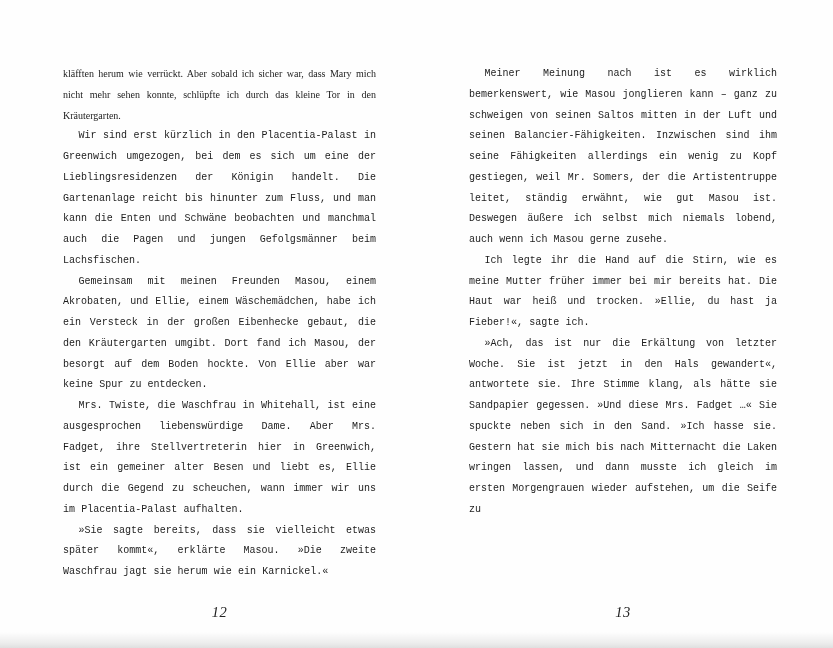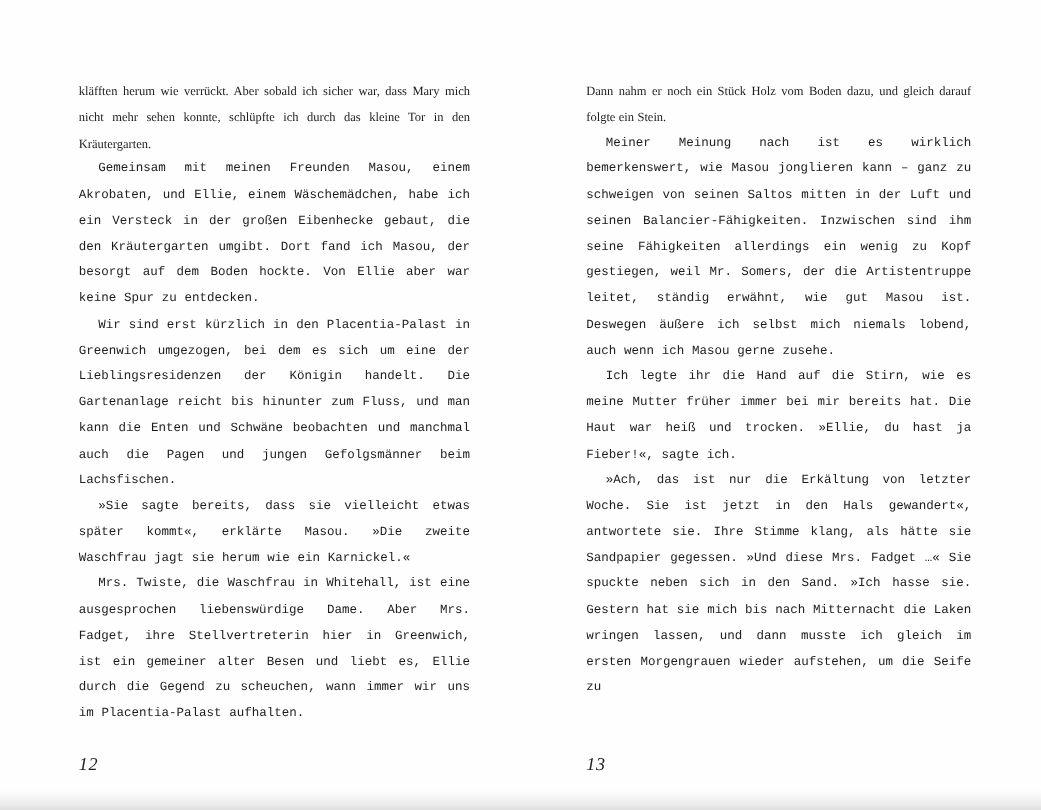--- a/index.html
+++ b/index.html
@@ -40,20 +40,21 @@
   }
   .text-block p.indent {
     text-indent: 1.55em;
     font-family: Liberation Mono, monospace;
   }
   .pagenum {
     position: absolute;
     top: 540px;
     left: 0;
     width: 100%;
+    text-align: center;
     font-style: italic;
     font-size: 14.5px;
     letter-spacing: 0.5px;
     color: #222;
   }
   .bottom-shadow {
     position: absolute;
     left: 0;
     right: 0;
     bottom: 0;
@@ -63,32 +64,31 @@
   }
 </style>
 </head>
 <body>
 
 <div class="spread">
 
   <div class="page page-left">
     <div class="text-block">
       <p class="noindent" lang="de">kläfften herum wie verrückt. Aber sobald ich sicher war, dass Mary mich nicht mehr sehen konnte, schlüpfte ich durch das kleine Tor in den Kräutergarten.</p>
+      <p class="indent" lang="de">Wir sind erst kürzlich in den Placentia-Palast in Greenwich umgezogen, bei dem es sich um eine der Lieblingsresidenzen der Königin handelt. Die Gartenanlage reicht bis hinunter zum Fluss, und man kann die Enten und Schwäne beobachten und manchmal auch die Pagen und jungen Gefolgsmänner beim Lachsfischen.</p>
       <p class="indent" lang="de">Gemeinsam mit meinen Freunden Masou, einem Akrobaten, und Ellie, einem Wäschemädchen, habe ich ein Versteck in der großen Eibenhecke gebaut, die den Kräutergarten umgibt. Dort fand ich Masou, der besorgt auf dem Boden hockte. Von Ellie aber war keine Spur zu entdecken.</p>
-      <p class="indent" lang="de">Wir sind erst kürzlich in den Placentia-Palast in Greenwich umgezogen, bei dem es sich um eine der Lieblingsresidenzen der Königin handelt. Die Gartenanlage reicht bis hinunter zum Fluss, und man kann die Enten und Schwäne beobachten und manchmal auch die Pagen und jungen Gefolgsmänner beim Lachsfischen.</p>
+      <p class="indent" lang="de">Mrs. Twiste, die Waschfrau in Whitehall, ist eine ausgesprochen liebenswürdige Dame. Aber Mrs. Fadget, ihre Stellvertreterin hier in Greenwich, ist ein gemeiner alter Besen und liebt es, Ellie durch die Gegend zu scheuchen, wann immer wir uns im Placentia-Palast aufhalten.</p>
       <p class="indent" lang="de">»Sie sagte bereits, dass sie vielleicht etwas später kommt«, erklärte Masou. »Die zweite Waschfrau jagt sie herum wie ein Karnickel.«</p>
-      <p class="indent" lang="de">Mrs. Twiste, die Waschfrau in Whitehall, ist eine ausgesprochen liebenswürdige Dame. Aber Mrs. Fadget, ihre Stellvertreterin hier in Greenwich, ist ein gemeiner alter Besen und liebt es, Ellie durch die Gegend zu scheuchen, wann immer wir uns im Placentia-Palast aufhalten.</p>
       <p class="indent" lang="de">Ich setzte mich zu Masou und beobachtete ihn dabei, wie er träge rote und grüne Lederbälle in die Luft warf.</p>
     </div>
     <div class="pagenum">12</div>
   </div>
 
   <div class="page page-right">
     <div class="text-block">
-      <p class="noindent" lang="de">Dann nahm er noch ein Stück Holz vom Boden dazu, und gleich darauf folgte ein Stein.</p>
       <p class="indent" lang="de">Meiner Meinung nach ist es wirklich bemerkenswert, wie Masou jonglieren kann – ganz zu schweigen von seinen Saltos mitten in der Luft und seinen Balancier-Fähigkeiten. Inzwischen sind ihm seine Fähigkeiten allerdings ein wenig zu Kopf gestiegen, weil Mr. Somers, der die Artistentruppe leitet, ständig erwähnt, wie gut Masou ist. Deswegen äußere ich selbst mich niemals lobend, auch wenn ich Masou gerne zusehe.</p>
       <p class="indent" lang="de">Ich legte ihr die Hand auf die Stirn, wie es meine Mutter früher immer bei mir bereits hat. Die Haut war heiß und trocken. »Ellie, du hast ja Fieber!«, sagte ich.</p>
       <p class="indent" lang="de">»Ach, das ist nur die Erkältung von letzter Woche. Sie ist jetzt in den Hals gewandert«, antwortete sie. Ihre Stimme klang, als hätte sie Sandpapier gegessen. »Und diese Mrs. Fadget …« Sie spuckte neben sich in den Sand. »Ich hasse sie. Gestern hat sie mich bis nach Mitternacht die Laken wringen lassen, und dann musste ich gleich im ersten Morgengrauen wieder aufstehen, um die Seife zu</p>
     </div>
     <div class="pagenum">13</div>
   </div>
 
   <div class="bottom-shadow"></div>
 
 </div>

